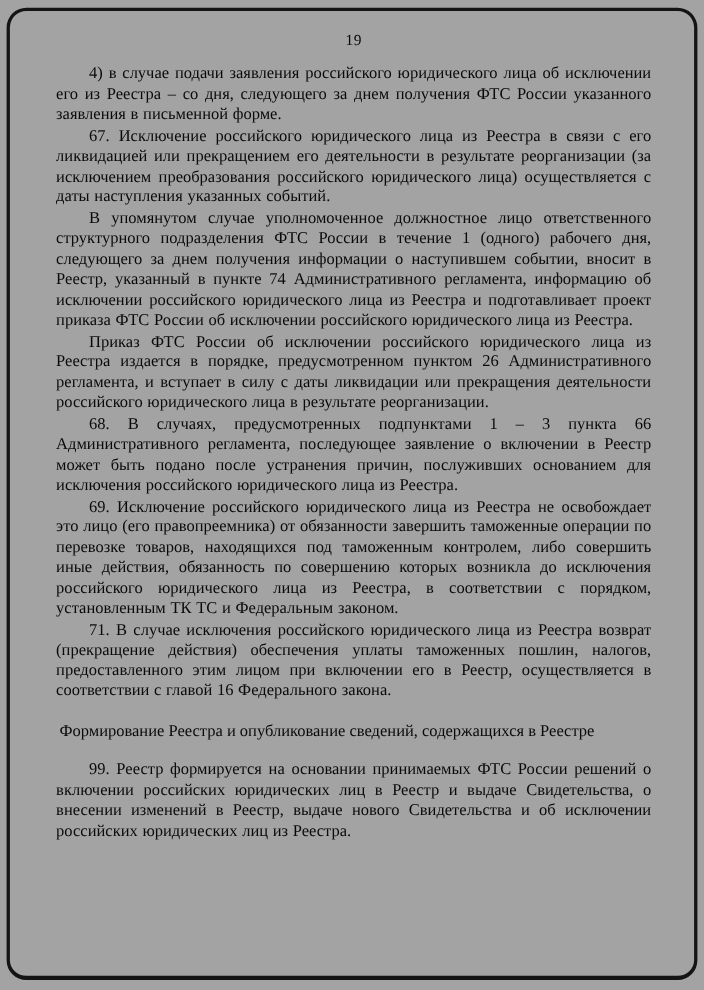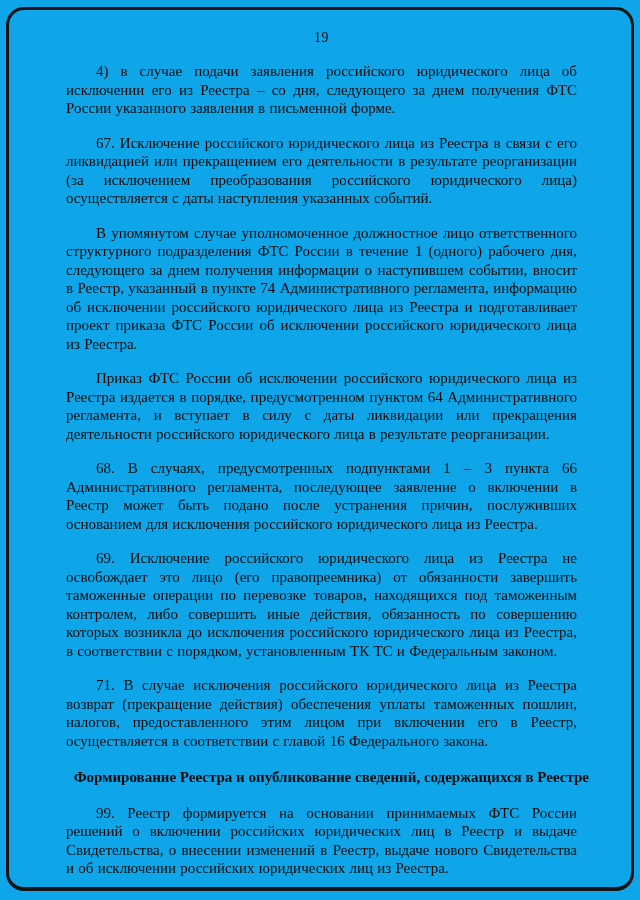--- a/index.html
+++ b/index.html
@@ -12,21 +12,21 @@
     height: 900px;
     font-family: "Liberation Serif", "DejaVu Serif", serif;
     color: #0a0a0a;
     position: relative;
     overflow: hidden;
   }
   .page {
     position: relative;
     width: 640px;
     height: 900px;
-    background: #0ea5e9;
+    background: #a3a3a3;
   }
   .page-border {
     position: absolute;
     top: 7px;
     left: 6px;
     right: 6px;
     bottom: 9px;
     border: 3px solid #141414;
     border-bottom-width: 4px;
     border-radius: 18px;
@@ -39,47 +39,47 @@
     width: 543px;
   }
   .page-number {
     text-align: center;
     font-size: 14px;
     line-height: 16px;
     margin-bottom: 12px;
     letter-spacing: 0.5px;
   }
   .para {
-    margin: 16px;
+    margin: 1px;
     font-size: 15px;
     line-height: 18.5px;
     text-align: justify;
     text-indent: 30px;
     word-spacing: 0.5px;
   }
   .section-heading {
     margin: 18px 4px 17px 4px;
     font-size: 15px;
     line-height: 18.5px;
-    font-weight: bold;
-    text-align: right;
+    font-weight: normal;
+    text-align: left;
   }
 </style>
 </head>
 <body>
 
 <div class="page">
   <div class="page-border"></div>
   <div class="content">
     <div class="page-number">19</div>
 
     <p class="para">4) в случае подачи заявления российского юридического лица об исключении его из Реестра – со дня, следующего за днем получения ФТС России указанного заявления в письменной форме.</p>
     <p class="para">67. Исключение российского юридического лица из Реестра в связи с его ликвидацией или прекращением его деятельности в результате реорганизации (за исключением преобразования российского юридического лица) осуществляется с даты наступления указанных событий.</p>
     <p class="para">В упомянутом случае уполномоченное должностное лицо ответственного структурного подразделения ФТС России в течение 1 (одного) рабочего дня, следующего за днем получения информации о наступившем событии, вносит в Реестр, указанный в пункте 74 Административного регламента, информацию об исключении российского юридического лица из Реестра и подготавливает проект приказа ФТС России об исключении российского юридического лица из Реестра.</p>
-    <p class="para">Приказ ФТС России об исключении российского юридического лица из Реестра издается в порядке, предусмотренном пунктом 64 Административного регламента, и вступает в силу с даты ликвидации или прекращения деятельности российского юридического лица в результате реорганизации.</p>
+    <p class="para">Приказ ФТС России об исключении российского юридического лица из Реестра издается в порядке, предусмотренном пунктом 26 Административного регламента, и вступает в силу с даты ликвидации или прекращения деятельности российского юридического лица в результате реорганизации.</p>
     <p class="para">68. В случаях, предусмотренных подпунктами 1 – 3 пункта 66 Административного регламента, последующее заявление о включении в Реестр может быть подано после устранения причин, послуживших основанием для исключения российского юридического лица из Реестра.</p>
     <p class="para">69. Исключение российского юридического лица из Реестра не освобождает это лицо (его правопреемника) от обязанности завершить таможенные операции по перевозке товаров, находящихся под таможенным контролем, либо совершить иные действия, обязанность по совершению которых возникла до исключения российского юридического лица из Реестра, в соответствии с порядком, установленным ТК ТС и Федеральным законом.</p>
     <p class="para">71. В случае исключения российского юридического лица из Реестра возврат (прекращение действия) обеспечения уплаты таможенных пошлин, налогов, предоставленного этим лицом при включении его в Реестр, осуществляется в соответствии с главой 16 Федерального закона.</p>
 
     <h2 class="section-heading">Формирование Реестра и опубликование сведений, содержащихся в Реестре</h2>
 
     <p class="para">99. Реестр формируется на основании принимаемых ФТС России решений о включении российских юридических лиц в Реестр и выдаче Свидетельства, о внесении изменений в Реестр, выдаче нового Свидетельства и об исключении российских юридических лиц из Реестра.</p>
   </div>
 </div>
 

